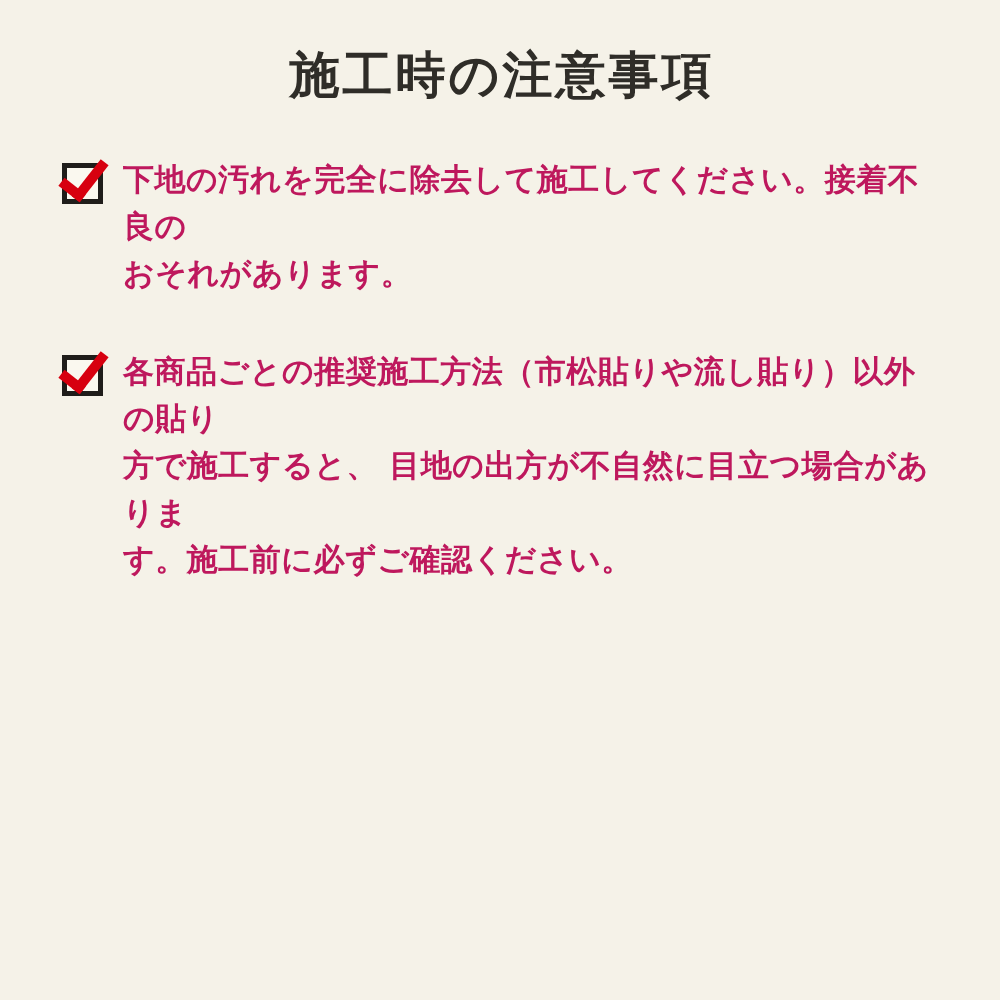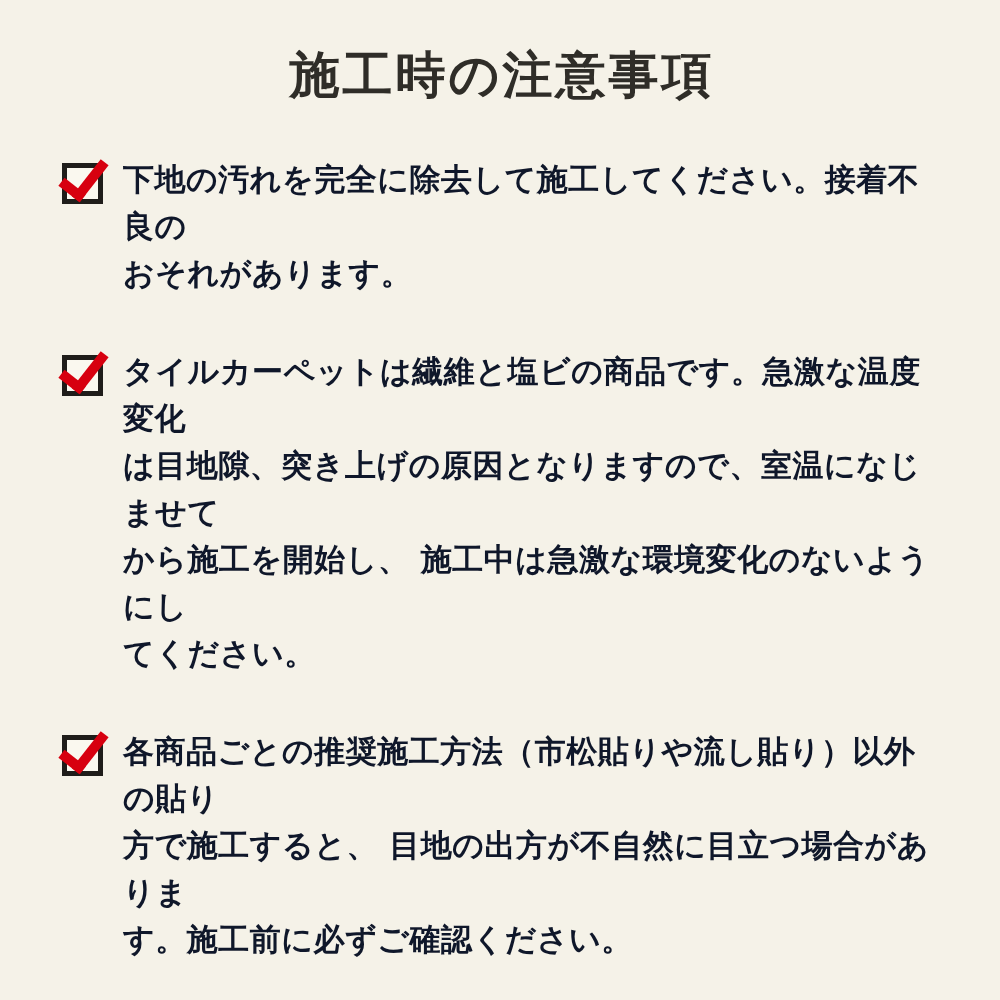--- a/index.html
+++ b/index.html
@@ -66,51 +66,41 @@
     border-bottom: 10px solid #d7000f;
     transform: rotate(38deg);
     display: block;
   }
   .item .text {
     margin: 0;
     font-size: 31px;
     line-height: 47px;
     font-weight: 600;
     letter-spacing: 0.5px;
-    color: #0f172a;
+    color: #be185d;
     white-space: pre-line;
   }
 </style>
 </head>
 <body>
 
 <div class="page">
   <h1 class="title">施工時の注意事項</h1>
 
   <div class="items">
 
     <div class="item">
       <span class="checkbox">
         <span class="box"></span>
         <span class="check"></span>
       </span>
       <p class="text">下地の汚れを完全に除去して施工してください。接着不良の
 おそれがあります。</p>
     </div>
 
-    <div class="item">
-      <span class="checkbox">
-        <span class="box"></span>
-        <span class="check"></span>
-      </span>
-      <p class="text">タイルカーペットは繊維と塩ビの商品です。急激な温度変化
-は目地隙、突き上げの原因となりますので、室温になじませて
-から施工を開始し、 施工中は急激な環境変化のないようにし
-てください。</p>
-    </div>
 
 
     <div class="item">
       <span class="checkbox">
         <span class="box"></span>
         <span class="check"></span>
       </span>
       <p class="text">各商品ごとの推奨施工方法（市松貼りや流し貼り）以外の貼り
 方で施工すると、 目地の出方が不自然に目立つ場合がありま
 す。施工前に必ずご確認ください。</p>

